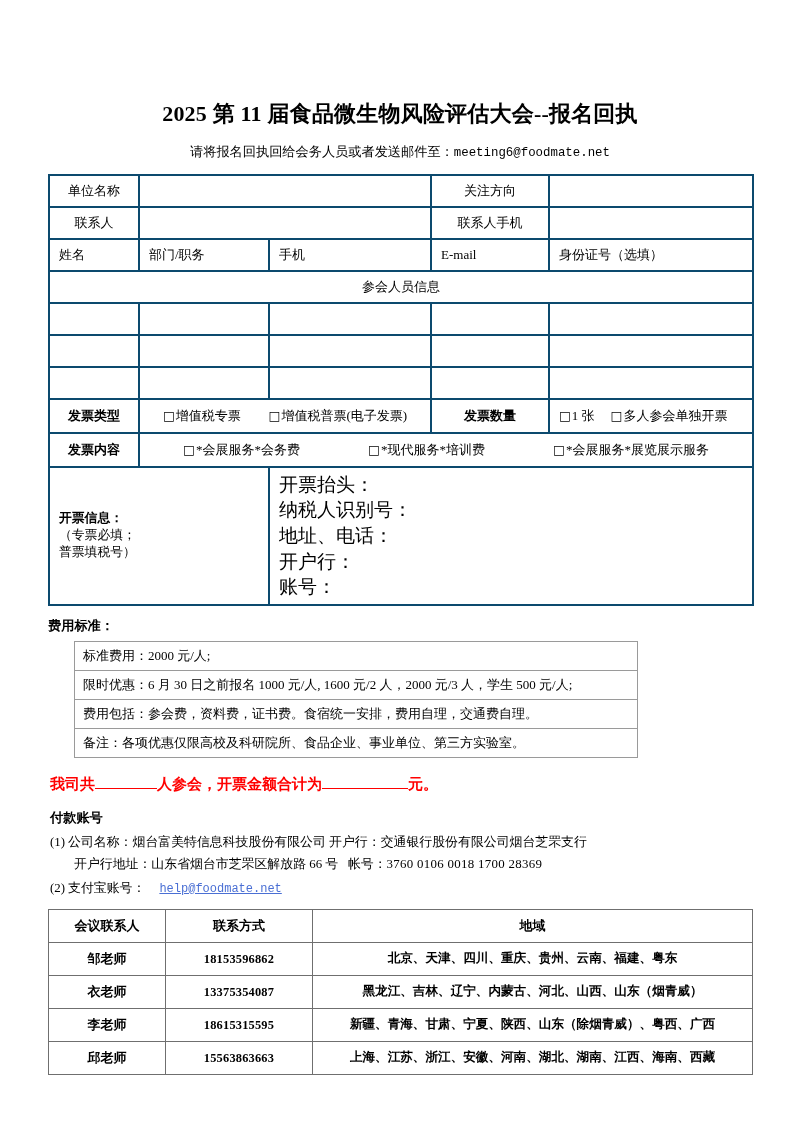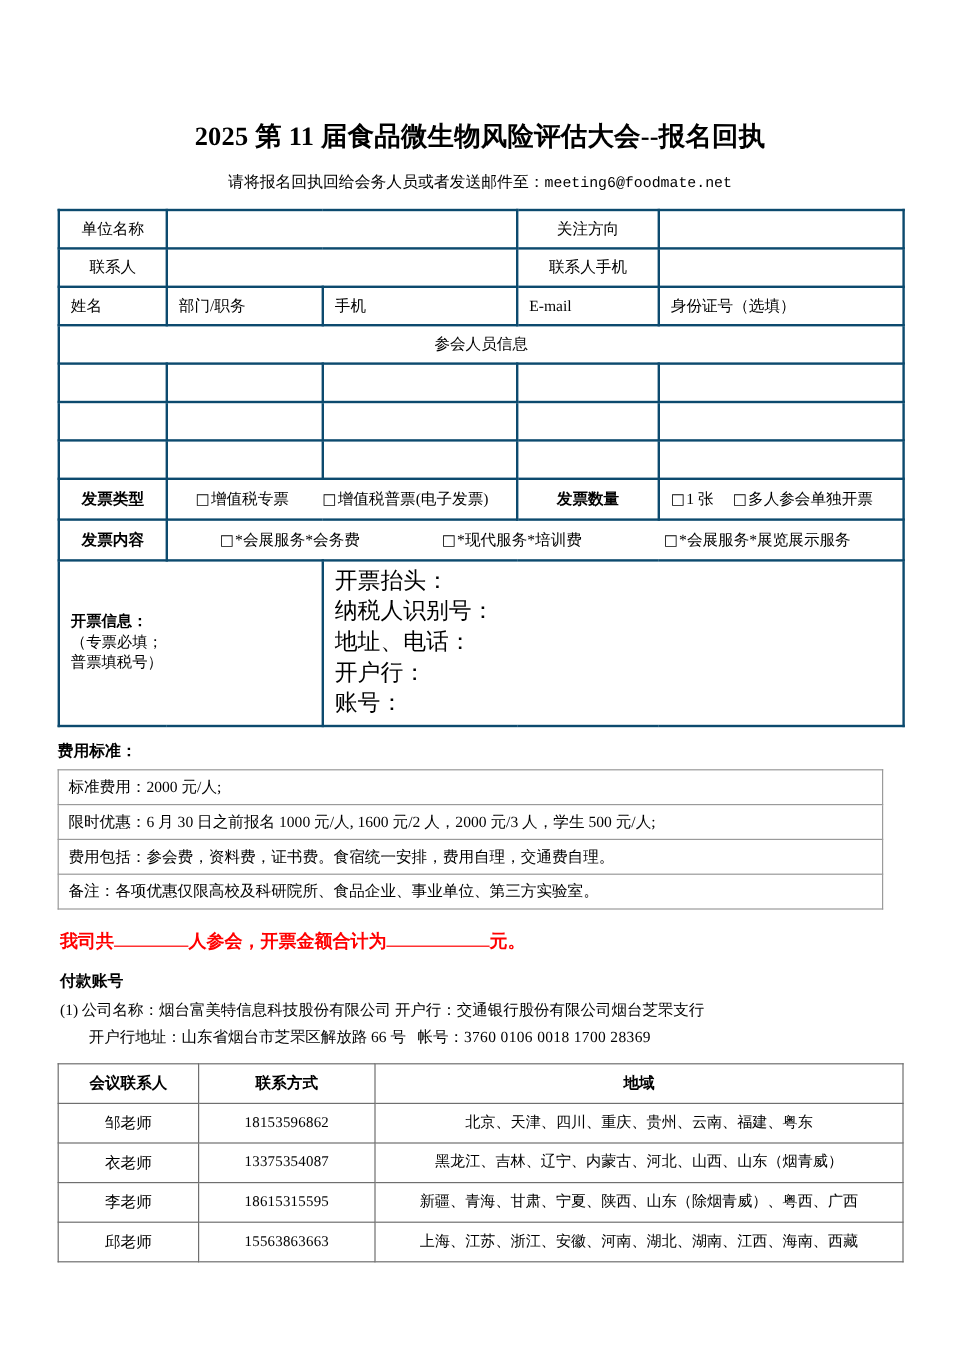--- a/index.html
+++ b/index.html
@@ -99,21 +99,22 @@
   }
   .billing-fields div { white-space: nowrap; }
 
   
   .fee-heading {
     font-size: 13.2px;
     font-weight: bold;
     margin: 11px 0 6px 0;
   }
   .fee-table {
-    width: 688px;
+    width: 564px;
+    margin-left: 26px;
     font-size: 13px;
   }
   .fee-table td {
     border: 1px solid #9a9a9a;
     padding: 3px 8px;
     height: 22px;
     line-height: 1.4;
     white-space: nowrap;
   }
 
@@ -168,20 +169,21 @@
     font-size: 13px;
     margin-top: 11px;
   }
   .contact-table td {
     border: 1px solid #6f6f6f;
     height: 32px;
     text-align: center;
     vertical-align: middle;
     padding: 0 6px;
     line-height: 1.35;
+    font-weight: bold;
   }
   .contact-table td.head {
     font-weight: bold;
   }
   .contact-table td.phone {
     font-size: 12.4px;
     letter-spacing: 0.2px;
   }
   .contact-table td.region {
     font-size: 12.6px;
@@ -323,20 +325,23 @@
   <div class="pay-heading">付款账号</div>
 
   <div class="pay-line">
     <span class="idx">(1)</span><span>公司名称：</span><span>烟台富美特信息科技股份有限公司</span>&nbsp;<span>开户行：</span><span>交通银行股份有限公司烟台芝罘支行</span>
   </div>
 
   <div class="pay-sub">
     <span>开户行地址：</span><span>山东省烟台市芝罘区解放路 66 号</span>&nbsp;&nbsp;&nbsp;<span>帐号：</span><span class="acct-num">3760 0106 0018 1700 28369</span>
   </div>
 
+  <div class="pay-line">
+    <span class="idx">(2)</span><span>支付宝账号：</span><span class="alipay-link">help@foodmate.net</span>
+  </div>
 
   <table class="contact-table">
     <colgroup>
       <col style="width:117px">
       <col style="width:147px">
       <col style="width:440px">
     </colgroup>
     <tbody>
       <tr>
         <td class="head">会议联系人</td>

